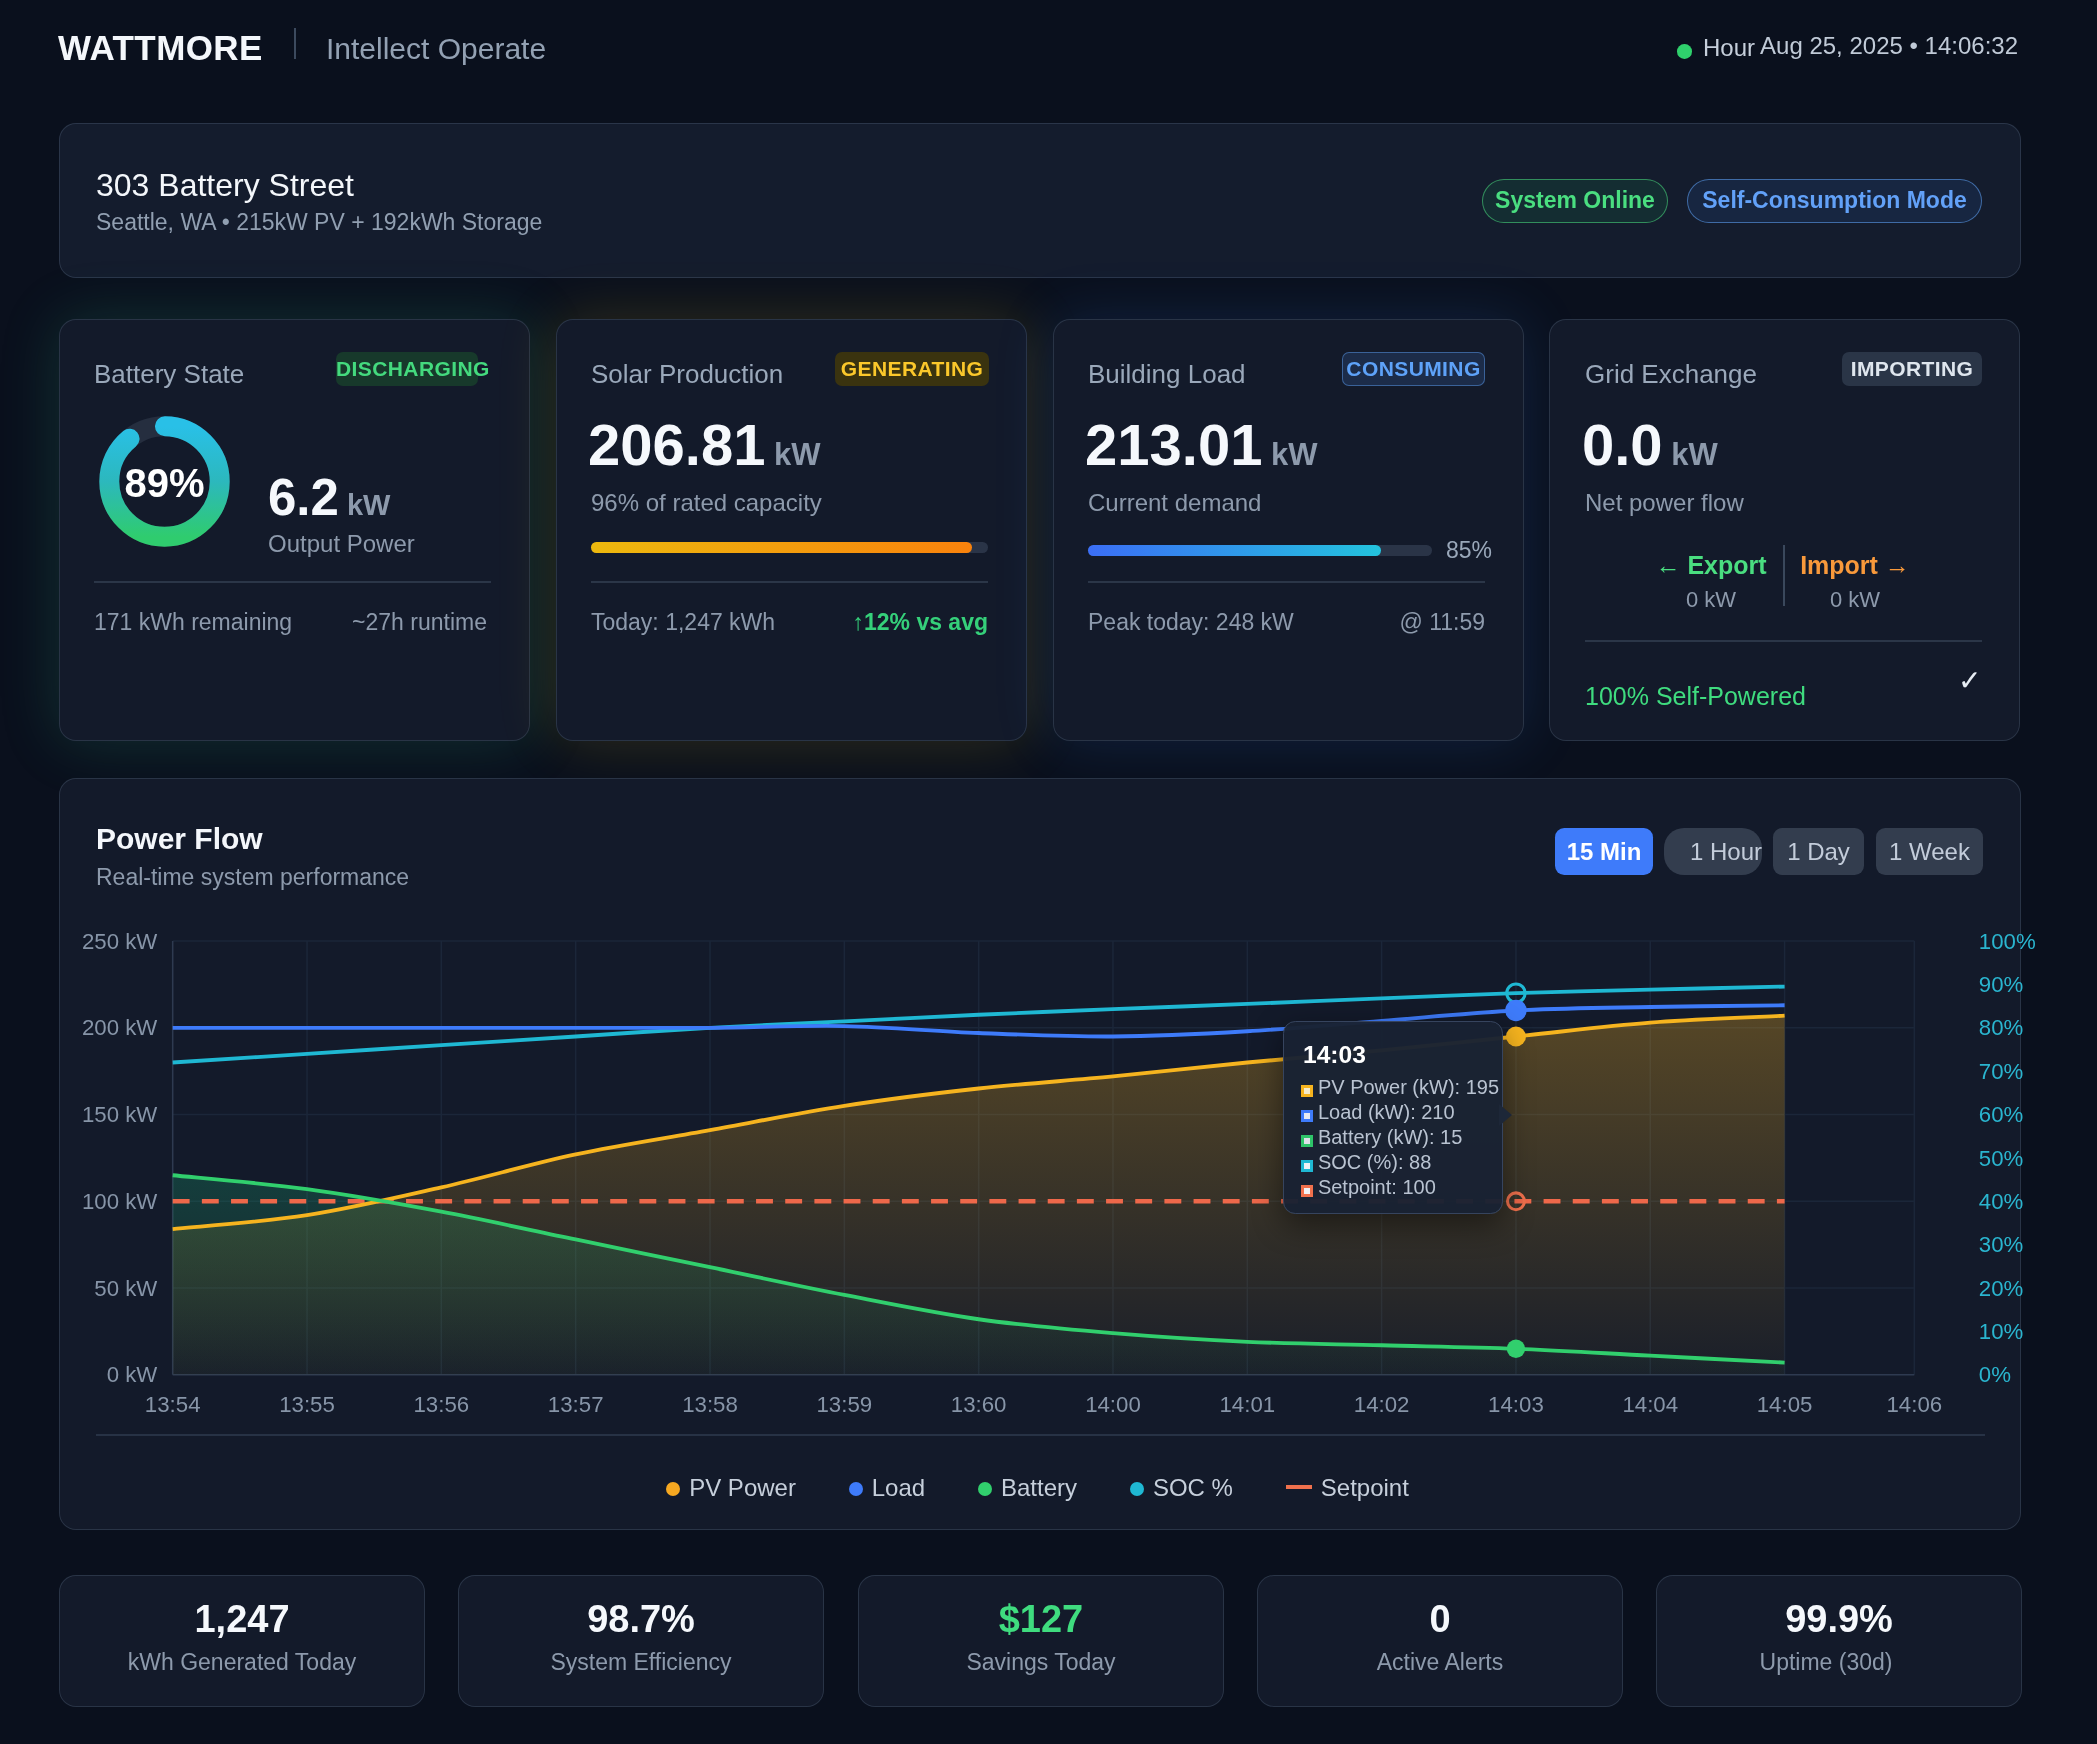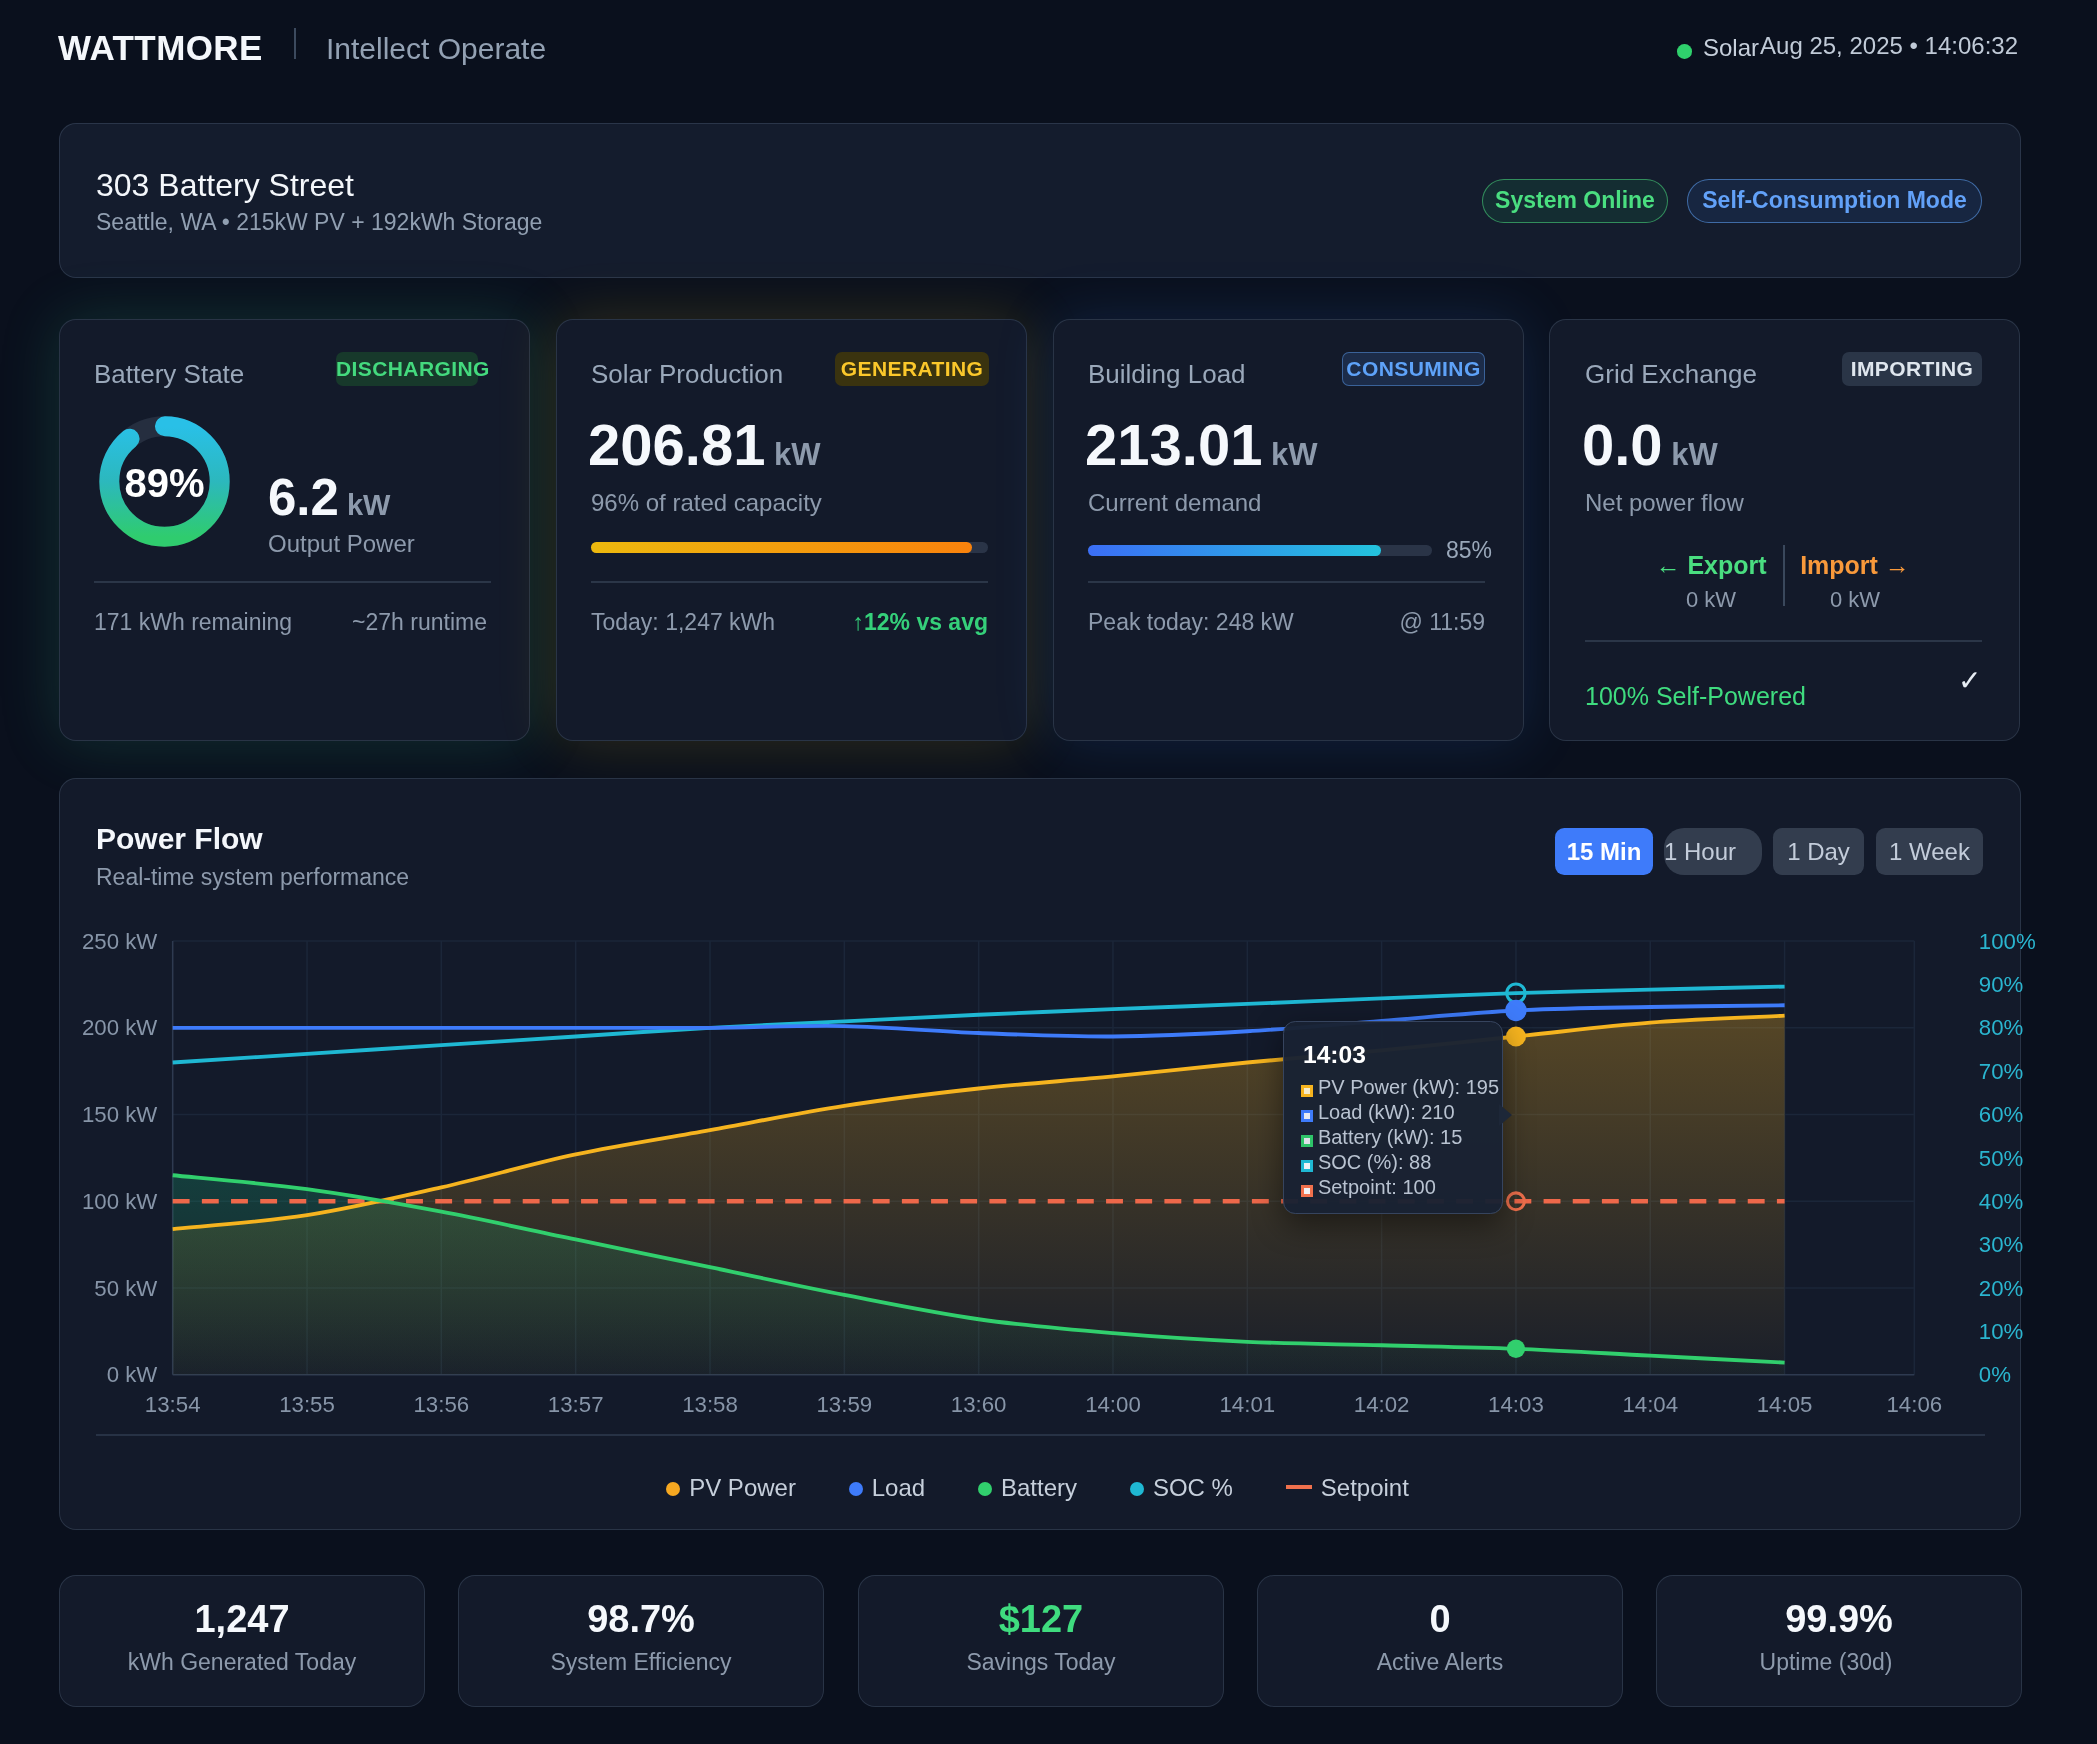--- a/index.html
+++ b/index.html
@@ -8,21 +8,21 @@
   .card { position:absolute; background:#131a2a; border:1.5px solid rgba(125,145,175,0.22); border-radius:17px; }
   .pill { position:absolute; border-radius:7px; font-weight:bold; letter-spacing:0.4px; text-align:center; }
 </style>
 </head>
 <body>
 
 <div class="abs" style="left:58px; top:28px; font-size:35px; font-weight:bold; color:#f4f7fb; letter-spacing:0.4px;">WATTMORE</div>
 <div class="abs" style="left:294px; top:28px; width:2.3px; height:31px; background:#3c4a5e;"></div>
 <div class="abs" style="left:326px; top:32px; font-size:30px; color:#93a1b3;">Intellect Operate</div>
 <div class="abs" style="left:1677px; top:44px; width:14.6px; height:14.6px; border-radius:50%; background:#2fd06c;"></div>
-<div class="abs" style="left:1703px; top:34px; font-size:24px; color:#c6cfdb;">Solar</div>
+<div class="abs" style="left:1703px; top:34px; font-size:24px; color:#c6cfdb;">Hour</div>
 <div class="abs" style="right:79px; top:32px; font-size:24px; color:#c0cad7;">Aug 25, 2025 • 14:06:32</div>
 
 <div class="card" style="left:59px; top:123px; width:1962px; height:155px; background:#141c2d;"></div>
 <div class="abs" style="left:96px; top:167px; font-size:32px; font-weight:normal; color:#f4f7fb;">303 Battery Street</div>
 <div class="abs" style="left:96px; top:209px; font-size:23px; color:#919fb1;">Seattle, WA • 215kW PV + 192kWh Storage</div>
 <div class="abs" style="left:1482px; top:179px; width:186px; height:44px; border:1.5px solid rgba(74,222,128,0.55); border-radius:22px; background:rgba(34,197,94,0.10); color:#4ade80; font-size:23px; font-weight:bold; line-height:41px; text-align:center;">System Online</div>
 <div class="abs" style="left:1687px; top:179px; width:295px; height:44px; border:1.5px solid rgba(96,165,250,0.55); border-radius:22px; background:rgba(59,130,246,0.10); color:#62a1f8; font-size:23px; font-weight:bold; line-height:41px; text-align:center;">Self-Consumption Mode</div>
 
 <div class="card" style="left:59px; top:319px; width:471px; height:422px; box-shadow:0 0 61px rgba(52,211,153,0.17);"></div>
 <div class="abs" style="left:94px; top:359px; font-size:26px; color:#9aa8ba;">Battery State</div>
@@ -79,21 +79,21 @@
 <div class="abs" style="left:1763px; top:551px; width:184px; text-align:center; font-size:25px; font-weight:bold; color:#f8993b;">Import →</div>
 <div class="abs" style="left:1763px; top:587px; width:184px; text-align:center; font-size:22px; color:#8d9aac;">0 kW</div>
 <div class="abs" style="left:1585px; top:640px; width:397px; height:1.5px; background:#2b3648;"></div>
 <div class="abs" style="left:1585px; top:666px; font-size:25px; color:#3fdc7f;margin-top:16px;">100% Self-Powered</div>
 <div class="abs" style="left:1958px; top:664px; font-size:28px; color:#e7edf4;">✓</div>
 
 <div class="card" style="left:59px; top:778px; width:1962px; height:752px;"></div>
 <div class="abs" style="left:96px; top:822px; font-size:30px; font-weight:bold; color:#f4f7fb;">Power Flow</div>
 <div class="abs" style="left:96px; top:864px; font-size:23px; color:#8d9aac;">Real-time system performance</div>
 <div class="abs" style="left:1555px; top:828px; width:98px; height:47px; border-radius:9.2px; background:#3e7bfa; color:#ffffff; font-size:24px; font-weight:bold; text-align:center; line-height:47px;">15 Min</div>
-<div class="abs" style="left:1664px; top:828px; width:98px; height:47px; border-radius:20px; background:#333d4e; color:#c3ccda; font-size:24px; text-align:left; line-height:47px;">1 Hour</div>
+<div class="abs" style="left:1664px; top:828px; width:98px; height:47px; border-radius:20px; background:#333d4e; color:#c3ccda; font-size:24px; text-align:right; line-height:47px;">1 Hour</div>
 <div class="abs" style="left:1773px; top:828px; width:91px; height:47px; border-radius:9.2px; background:#333d4e; color:#c3ccda; font-size:24px; text-align:center; line-height:47px;">1 Day</div>
 <div class="abs" style="left:1876px; top:828px; width:107px; height:47px; border-radius:9.2px; background:#333d4e; color:#c3ccda; font-size:24px; text-align:center; line-height:47px;">1 Week</div>
 
 <svg class="abs" style="left:0;top:0;" width="2097" height="1744" viewBox="0 0 2732 2272">
   <defs>
     <linearGradient id="pvFill" x1="0" y1="0" x2="0" y2="1">
       <stop offset="0%" stop-color="#f0ac1c" stop-opacity="0.30"></stop>
       <stop offset="100%" stop-color="#f6b41f" stop-opacity="0.03"></stop>
     </linearGradient>
     <linearGradient id="battFill" x1="0" y1="0" x2="0" y2="1">

